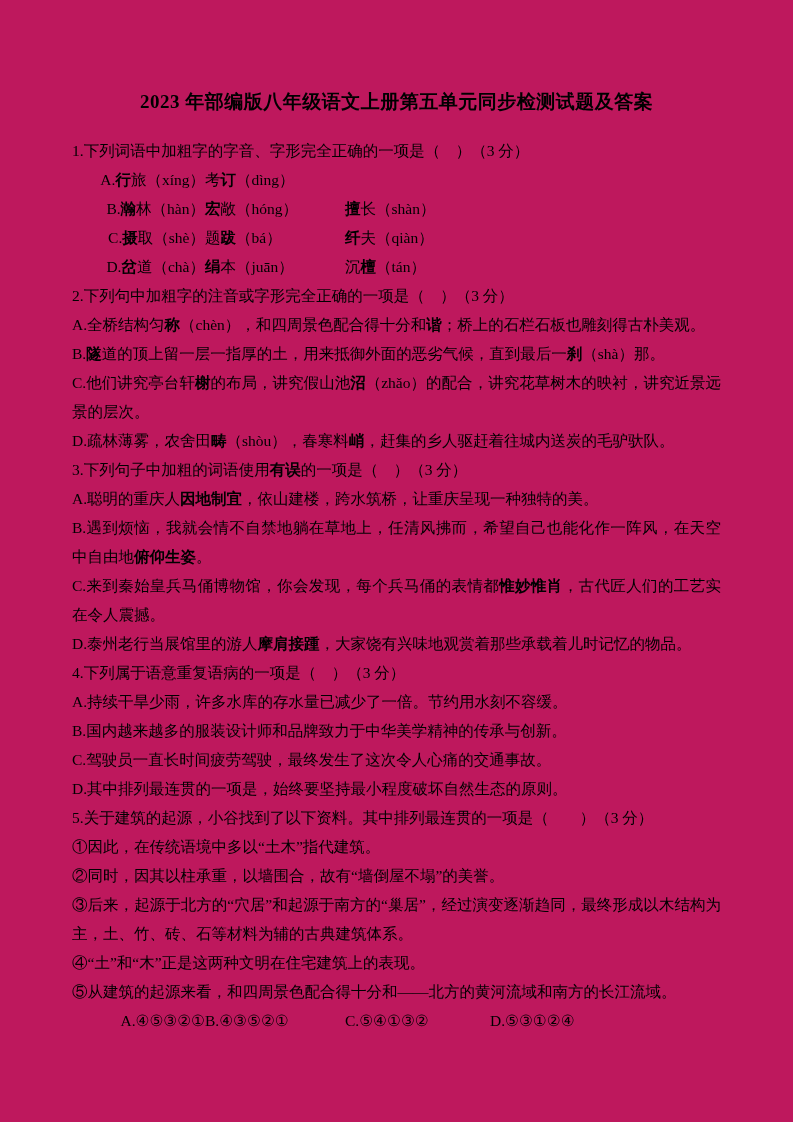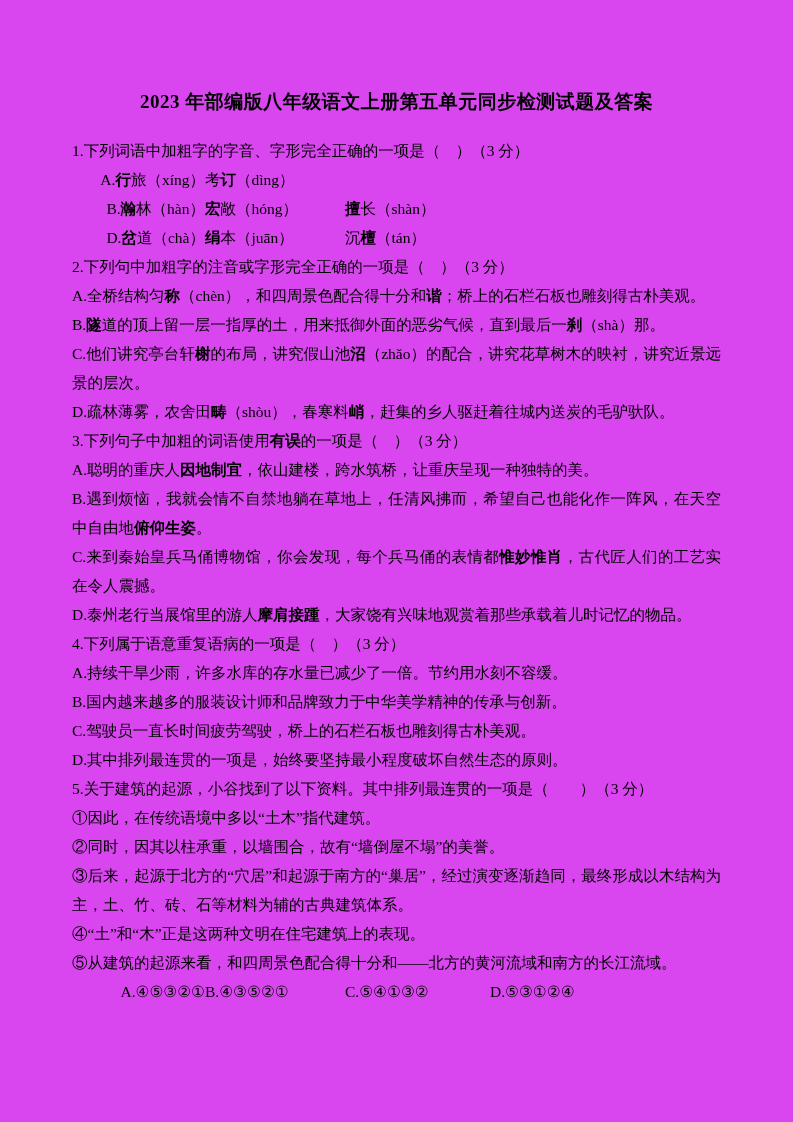--- a/index.html
+++ b/index.html
@@ -4,21 +4,21 @@
 <style>
   html, body {
     margin: 0;
     padding: 0;
     background: #ffffff;
   }
   .page {
     position: relative;
     width: 793px;
     height: 1122px;
-    background: #d946ef;
+    background: #be185d;
     color: #000000;
     font-family: "Liberation Serif", "DejaVu Serif", serif;
     box-sizing: border-box;
     padding: 90px 72px 0 72px;
     overflow: hidden;
   }
   .title {
     font-size: 19px;
     font-weight: bold;
     text-align: center;
@@ -53,38 +53,43 @@
       <div class="line cols">
         <div class="cell"><span>A.</span><b>行</b><span>旅（xíng）</span></div>
         <div class="cell"><span>考</span><b>订</b><span>（dìng）</span></div>
       </div>
       <div class="line cols">
         <div class="cell"><span>B.</span><b>瀚</b><span>林（hàn）</span></div>
         <div class="cell"><b>宏</b><span>敞（hóng）</span></div>
         <div class="cell"><b>擅</b><span>长（shàn）</span></div>
       </div>
       <div class="line cols">
+        <div class="cell"><span>C.</span><b>摄</b><span>取（shè）</span></div>
+        <div class="cell"><span>题</span><b>跋</b><span>（bá）</span></div>
+        <div class="cell"><b>纤</b><span>夫（qiàn）</span></div>
+      </div>
+      <div class="line cols">
         <div class="cell"><span>D.</span><b>岔</b><span>道（chà）</span></div>
         <div class="cell"><b>绢</b><span>本（juān）</span></div>
         <div class="cell"><span>沉</span><b>檀</b><span>（tán）</span></div>
       </div>
       <div class="line"><span>2.下列句中加粗字的注音或字形完全正确的一项是（　）（3 分）</span></div>
       <div class="line"><span>A.全桥结构匀</span><b>称</b><span>（chèn），和四周景色配合得十分和</span><b>谐</b><span>；桥上的石栏石板也雕刻得古朴美观。</span></div>
       <div class="line"><span>B.</span><b>隧</b><span>道的顶上留一层一指厚的土，用来抵御外面的恶劣气候，直到最后一</span><b>刹</b><span>（shà）那。</span></div>
       <div class="line"><span>C.他们讲究亭台轩</span><b>榭</b><span>的布局，讲究假山池</span><b>沼</b><span>（zhǎo）的配合，讲究花草树木的映衬，讲究近景远景的层次。</span></div>
       <div class="line"><span>D.疏林薄雾，农舍田</span><b>畴</b><span>（shòu），春寒料</span><b>峭</b><span>，赶集的乡人驱赶着往城内送炭的毛驴驮队。</span></div>
       <div class="line"><span>3.下列句子中加粗的词语使用</span><b>有误</b><span>的一项是（　）（3 分）</span></div>
       <div class="line"><span>A.聪明的重庆人</span><b>因地制宜</b><span>，依山建楼，跨水筑桥，让重庆呈现一种独特的美。</span></div>
       <div class="line"><span>B.遇到烦恼，我就会情不自禁地躺在草地上，任清风拂而，希望自己也能化作一阵风，在天空中自由地</span><b>俯仰生姿</b><span>。</span></div>
       <div class="line"><span>C.来到秦始皇兵马俑博物馆，你会发现，每个兵马俑的表情都</span><b>惟妙惟肖</b><span>，古代匠人们的工艺实在令人震撼。</span></div>
       <div class="line"><span>D.泰州老行当展馆里的游人</span><b>摩肩接踵</b><span>，大家饶有兴味地观赏着那些承载着儿时记忆的物品。</span></div>
       <div class="line"><span>4.下列属于语意重复语病的一项是（　）（3 分）</span></div>
       <div class="line"><span>A.持续干旱少雨，许多水库的存水量已减少了一倍。节约用水刻不容缓。</span></div>
       <div class="line"><span>B.国内越来越多的服装设计师和品牌致力于中华美学精神的传承与创新。</span></div>
-      <div class="line"><span>C.驾驶员一直长时间疲劳驾驶，桥上的石栏石板也雕刻得古朴美观。</span></div>
+      <div class="line"><span>C.驾驶员一直长时间疲劳驾驶，最终发生了这次令人心痛的交通事故。</span></div>
       <div class="line"><span>D.其中排列最连贯的一项是，始终要坚持最小程度破坏自然生态的原则。</span></div>
       <div class="line"><span>5.关于建筑的起源，小谷找到了以下资料。其中排列最连贯的一项是（　　）（3 分）</span></div>
       <div class="line"><span>①因此，在传统语境中多以“土木”指代建筑。</span></div>
       <div class="line"><span>②同时，因其以柱承重，以墙围合，故有“墙倒屋不塌”的美誉。</span></div>
       <div class="line"><span>③后来，起源于北方的“穴居”和起源于南方的“巢居”，经过演变逐渐趋同，最终形成以木结构为主，土、竹、砖、石等材料为辅的古典建筑体系。</span></div>
       <div class="line"><span>④“土”和“木”正是这两种文明在住宅建筑上的表现。</span></div>
       <div class="line"><span>⑤从建筑的起源来看，和四周景色配合得十分和——北方的黄河流域和南方的长江流域。</span></div>
       <div class="line cols">
         <div class="cell"><span>A.④⑤③②①</span></div>
         <div class="cell"><span>B.④③⑤②①</span></div>

